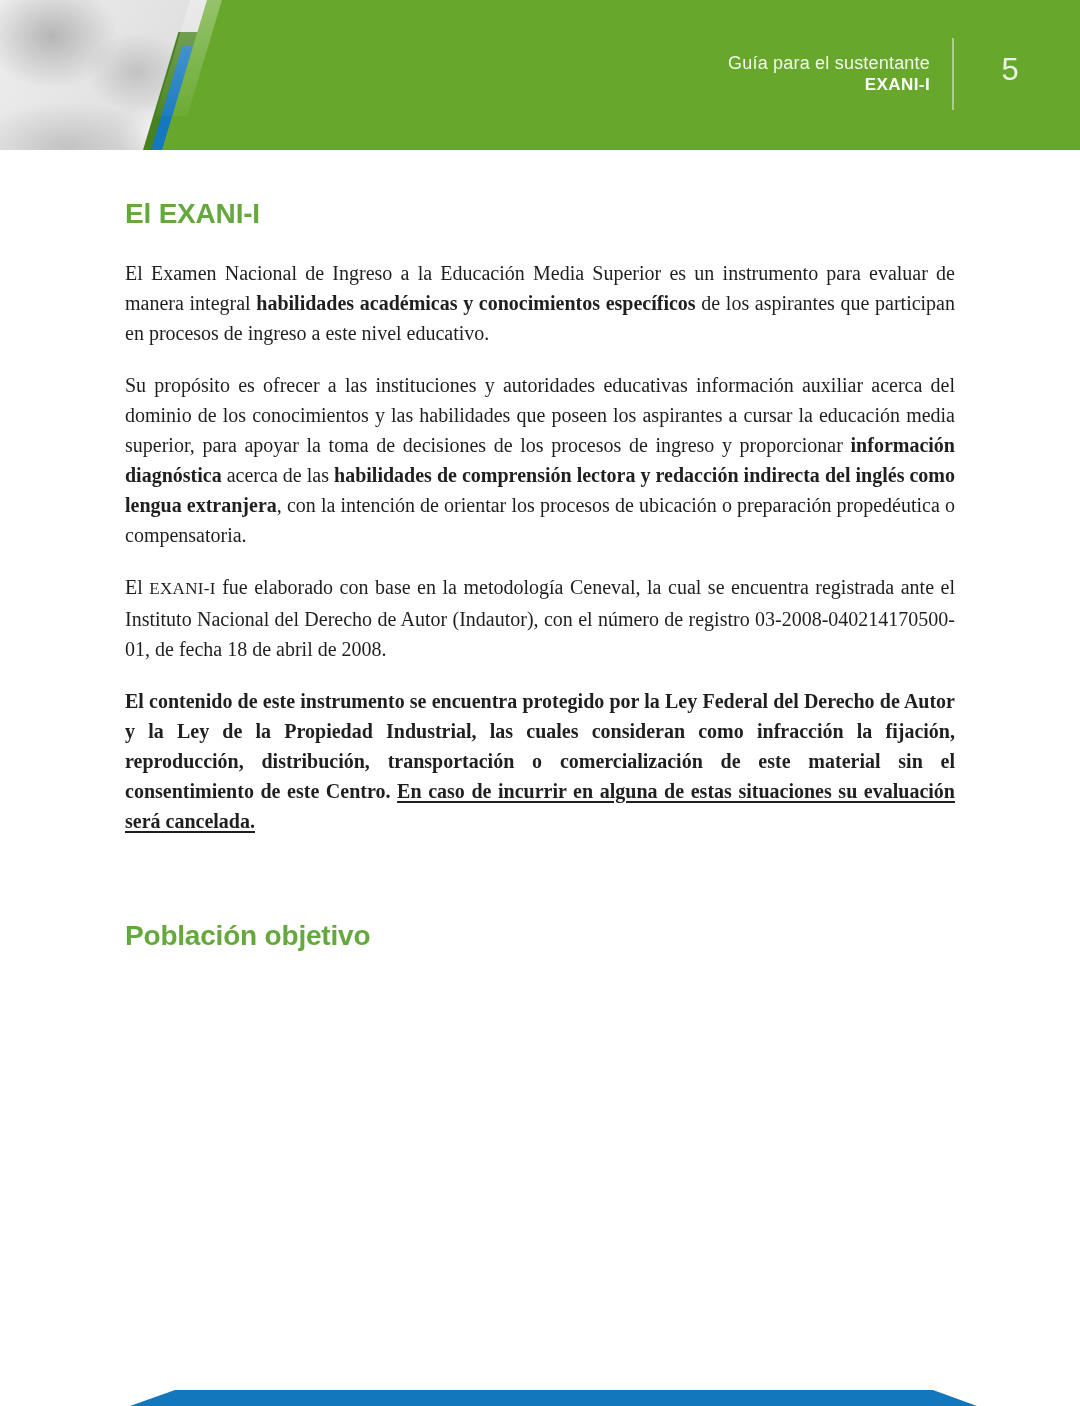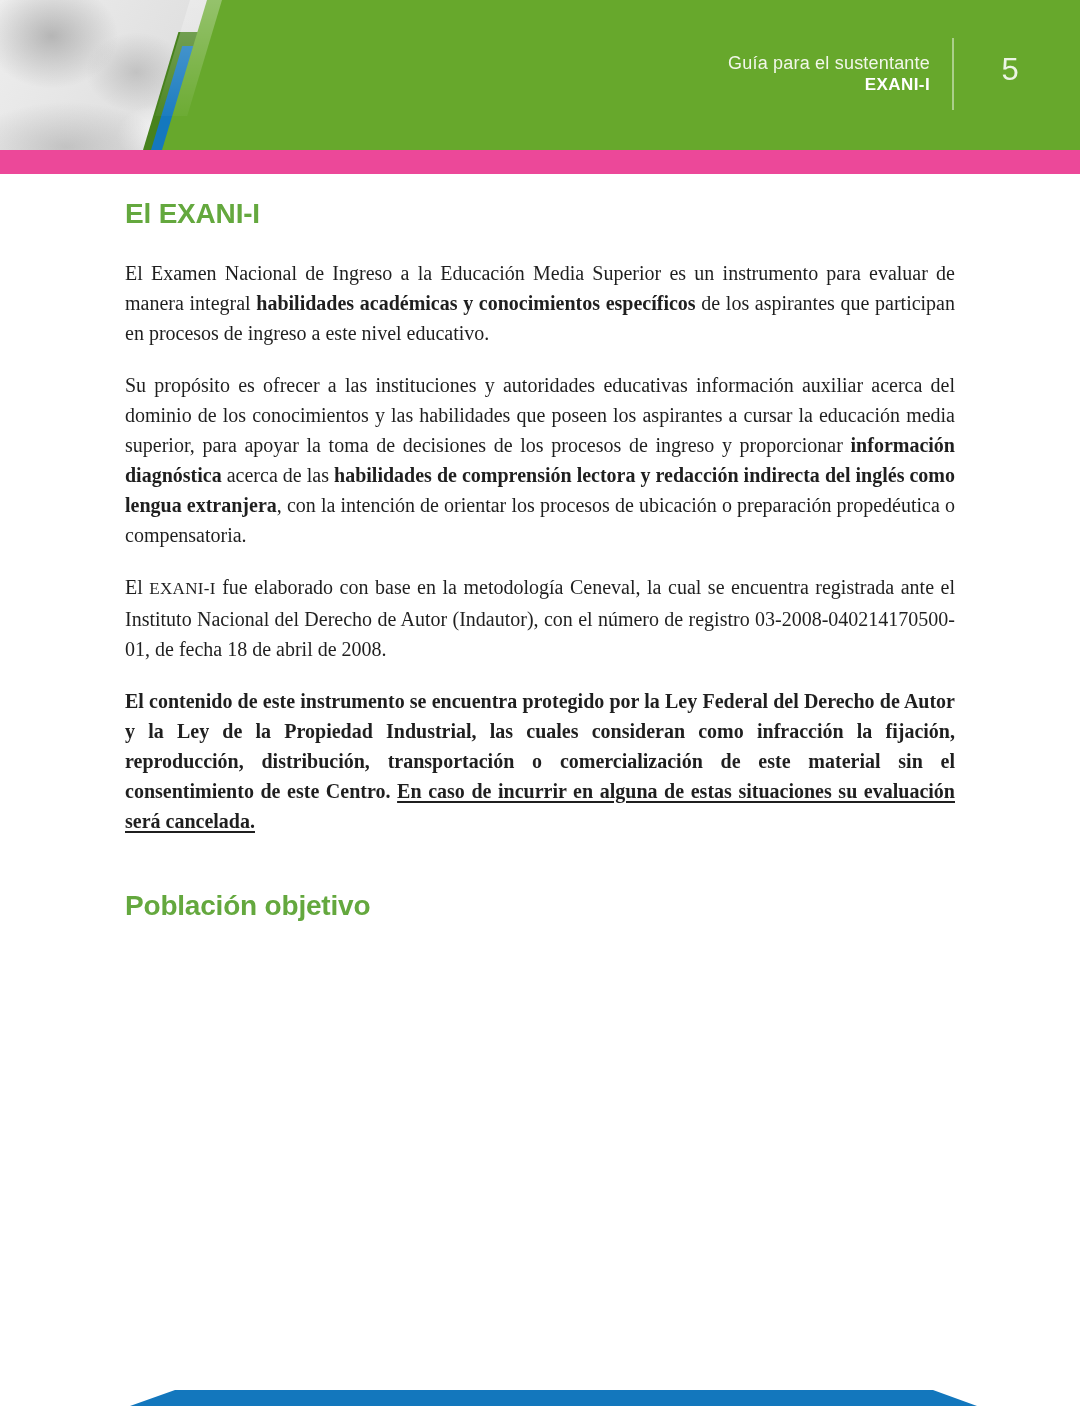--- a/index.html
+++ b/index.html
@@ -13,21 +13,21 @@
   html,body{margin:0;padding:0;}
   body{
     width:1080px;height:1406px;
     position:relative;overflow:hidden;
     background:#ffffff;
     font-family:"Liberation Sans",sans-serif;
   }
 
   
   .header{
-    position:absolute;top:0;left:0;width:1080px;height:174px;
+    position:absolute;top:0;left:0;width:1080px;height:150px;
     overflow:hidden;background:#ec4899;
   }
   .photo{
     position:absolute;left:0;top:0;width:235px;height:150px;
     background:
       radial-gradient(95px 75px at 22% 24%, rgba(130,130,130,.50), rgba(130,130,130,0) 70%),
       radial-gradient(70px 55px at 58% 48%, rgba(150,150,150,.42), rgba(150,150,150,0) 72%),
       radial-gradient(130px 60px at 28% 98%, rgba(140,140,140,.38), rgba(140,140,140,0) 75%),
       radial-gradient(60px 40px at 70% 90%, rgba(255,255,255,.85), rgba(255,255,255,0) 80%),
       linear-gradient(120deg,#eeeeee,#e2e2e2 55%,#d9d9d9);
@@ -71,21 +71,21 @@
   
   .doc{
     position:absolute;top:150px;left:0;width:1080px;
     padding:0 125px;box-sizing:border-box;
   }
   .section-heading{
     font-family:"Liberation Sans",sans-serif;
     font-size:28px;font-weight:600;color:var(--heading-green);
     margin:48px 0 28px;line-height:32px;letter-spacing:-.2px;
   }
-  section + section .section-heading{margin-top:54px;}
+  section + section .section-heading{margin-top:84px;}
   .para{
     font-family:"Liberation Serif","DejaVu Serif",serif;
     font-size:20px;line-height:30px;color:var(--text-color);
     text-align:justify;margin:12px 0 22px;
   }
   .para .b{font-weight:bold;}
   .para .u{text-decoration:underline;text-underline-offset:3px;}
   .para .sc{font-size:.85em;letter-spacing:.3px;}
 
   

